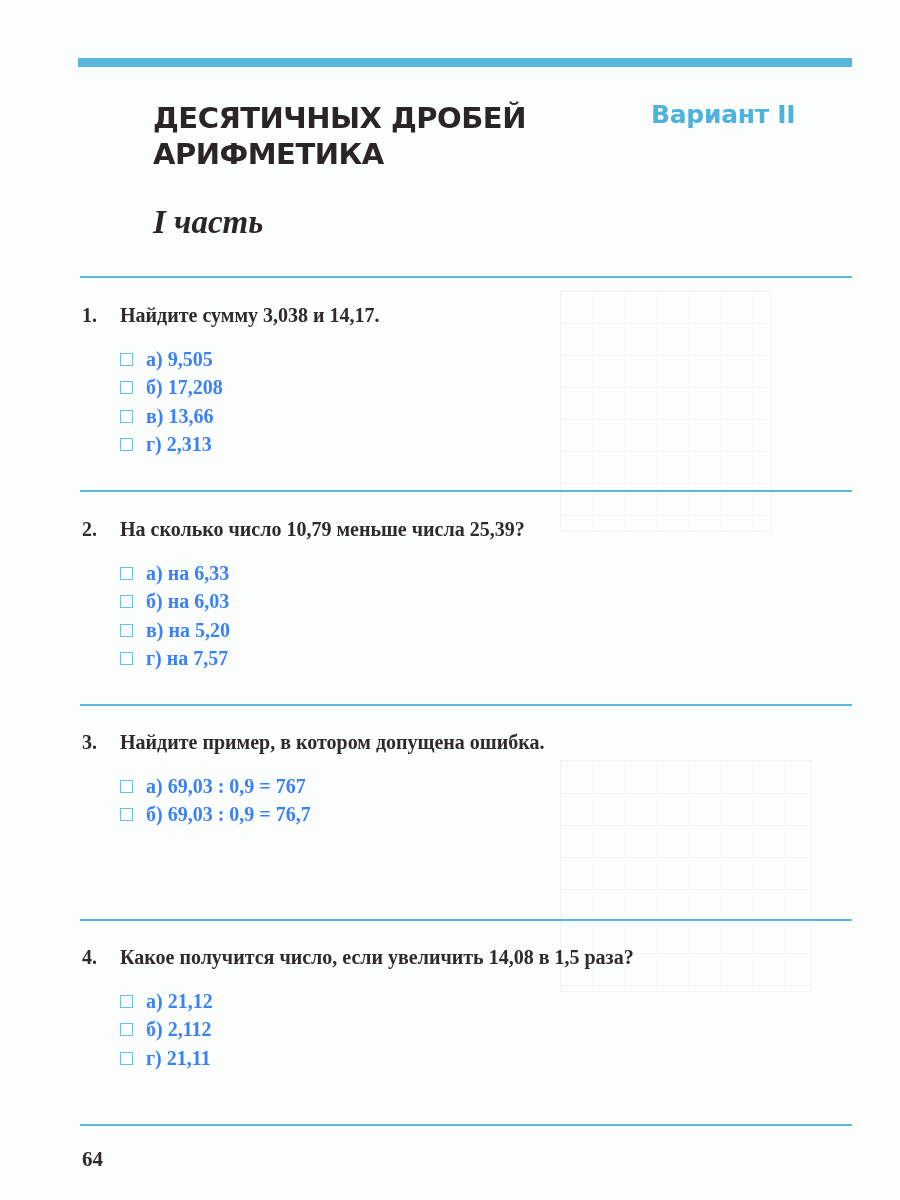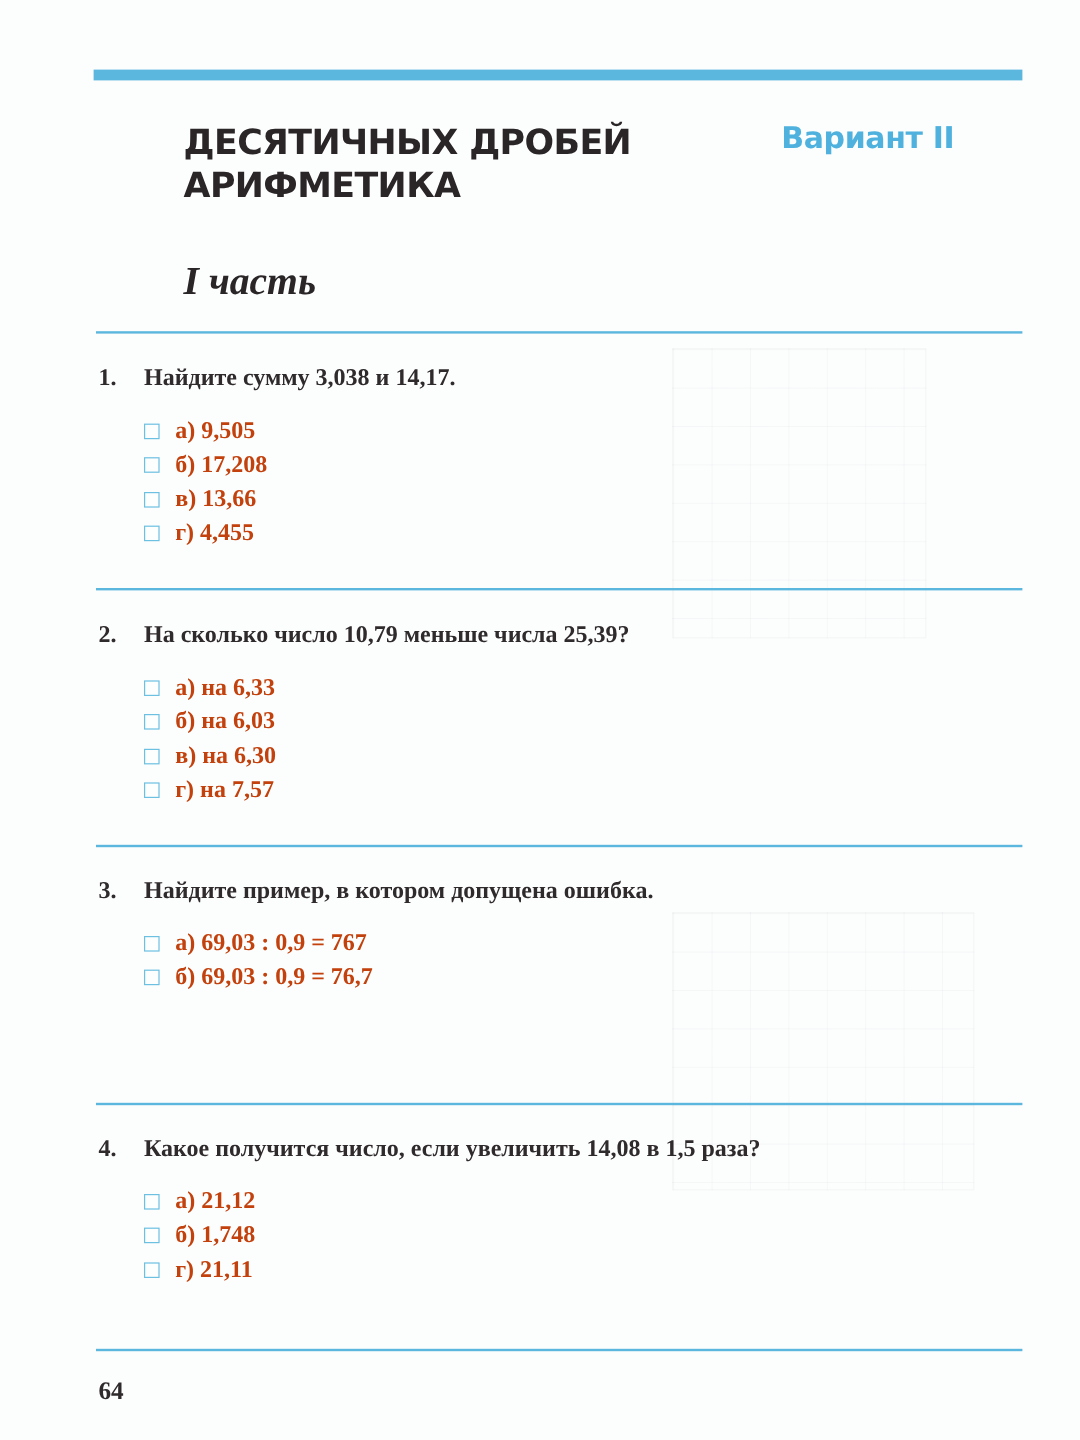--- a/index.html
+++ b/index.html
@@ -48,21 +48,20 @@
     }
     .part {
       position: absolute;
       left: 153px;
       top: 204px;
       font-family: "Liberation Serif", "DejaVu Serif", serif;
       font-style: italic;
       font-weight: bold;
       font-size: 33px;
       color: #2a2526;
-      margin-top: 13px;
     }
     .divider {
       position: absolute;
       left: 80px;
       width: 772px;
       height: 2px;
       background: #5cb7de;
     }
     .question {
       position: absolute;
@@ -83,21 +82,21 @@
     .options {
       margin-top: 18px;
       margin-left: 38px;
     }
     .option {
       display: flex;
       align-items: center;
       height: 28.5px;
       font-size: 20px;
       font-weight: bold;
-      color: #c2410c;
+      color: #3b82f6;
       white-space: nowrap;
     }
     .checkbox {
       width: 13px;
       height: 13px;
       border: 1.5px solid #6cc0e2;
       background: #fdfefe;
       margin-right: 13px;
       box-sizing: border-box;
       cursor: pointer;
@@ -154,21 +153,21 @@
     <div class="option">
         <span class="checkbox"></span>
         <span>б) 17,208</span>
       </div>
     <div class="option">
         <span class="checkbox"></span>
         <span>в) 13,66</span>
       </div>
     <div class="option">
         <span class="checkbox"></span>
-        <span>г) 4,455</span>
+        <span>г) 2,313</span>
       </div>
   </div>
 </div>
 
 <div class="divider" style="top:490px;"></div>
 
 <div class="question" style="top:518px;">
   <div class="q-text">
     <span class="q-num">2.</span>
     <span>На сколько число 10,79 меньше числа 25,39?</span>
@@ -177,21 +176,21 @@
     <div class="option">
         <span class="checkbox"></span>
         <span>а) на 6,33</span>
       </div>
     <div class="option">
         <span class="checkbox"></span>
         <span>б) на 6,03</span>
       </div>
     <div class="option">
         <span class="checkbox"></span>
-        <span>в) на 6,30</span>
+        <span>в) на 5,20</span>
       </div>
     <div class="option">
         <span class="checkbox"></span>
         <span>г) на 7,57</span>
       </div>
   </div>
 </div>
 
 <div class="divider" style="top:704px;"></div>
 
@@ -219,21 +218,21 @@
     <span class="q-num">4.</span>
     <span>Какое получится число, если увеличить 14,08 в 1,5 раза?</span>
   </div>
   <div class="options">
     <div class="option">
         <span class="checkbox"></span>
         <span>а) 21,12</span>
       </div>
     <div class="option">
         <span class="checkbox"></span>
-        <span>б) 1,748</span>
+        <span>б) 2,112</span>
       </div>
     <div class="option">
         <span class="checkbox"></span>
         <span>г) 21,11</span>
       </div>
   </div>
 </div>
 
 <div class="divider" style="top:1124px;"></div>
 

